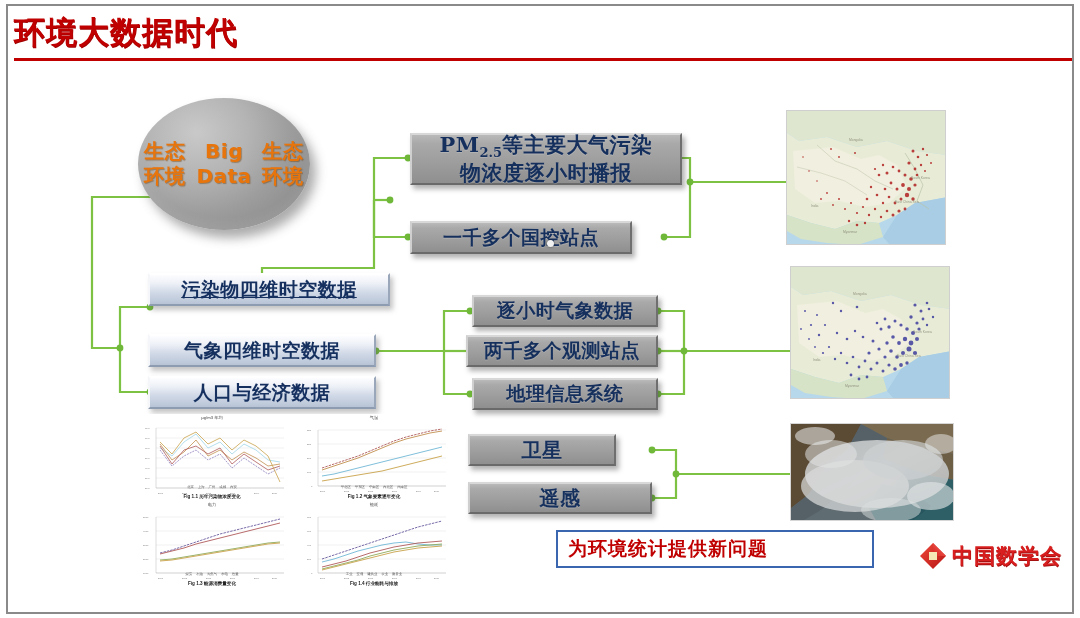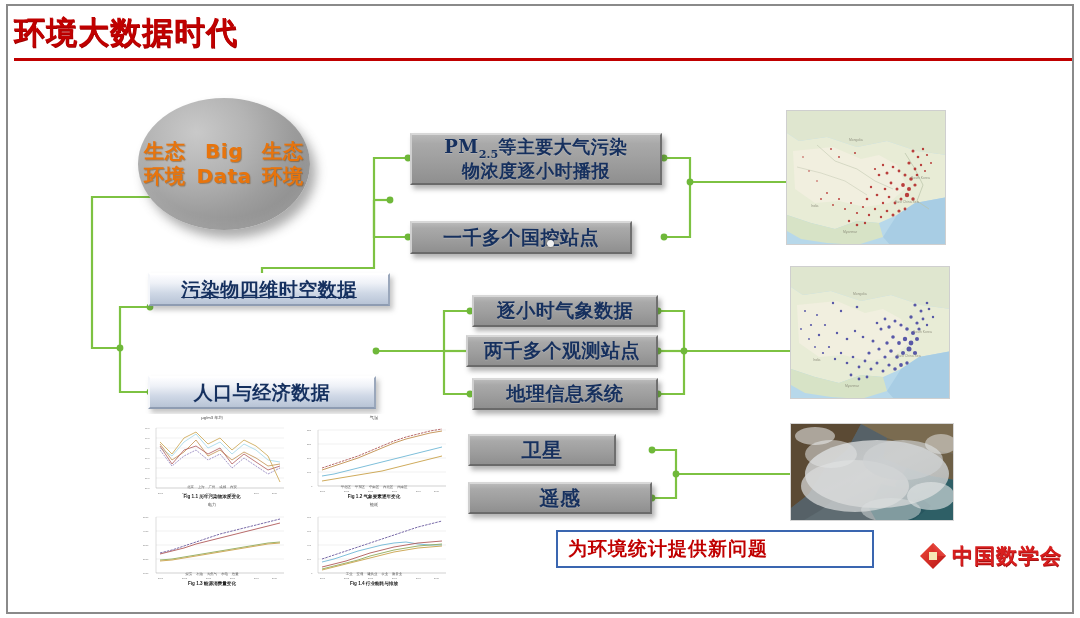--- a/index.html
+++ b/index.html
@@ -327,35 +327,38 @@
       <circle cx="676" cy="474" r="3.4"></circle>
     </g>
   </svg>
 
   <div class="ellipse">
     <div class="line">生态环境</div>
     <div class="line latin">Big Data</div>
     <div class="line">生态环境</div>
   </div>
 
-  <div class="node gray" style="left:410px; top:133px; width:252px; height:52px; font-size:18px; flex-direction:column;">
+  <div class="node gray" style="left:410px; top:133px; width:272px; height:52px; font-size:21px; flex-direction:column;">
     <div>
       <span>PM</span><span class="sub">2.5</span><span>等主要大气污染</span>
     </div>
     <div>物浓度逐小时播报</div>
   </div>
 
   <div class="node gray" style="left:410px; top:221px; width:222px; height:33px; font-size:19px;">
     <span>一千多个国控站点</span>
   </div>
 
   <div class="node light" style="left:148px; top:273px; width:242px; height:33px; font-size:19px;text-decoration:underline;">
     <span>污染物四维时空数据</span>
   </div>
 
+  <div class="node light" style="left:148px; top:334px; width:228px; height:33px; font-size:19px;">
+    <span>气象四维时空数据</span>
+  </div>
 
   <div class="node light" style="left:148px; top:376px; width:228px; height:33px; font-size:19px;">
     <span>人口与经济数据</span>
   </div>
 
   <div class="node gray" style="left:472px; top:295px; width:186px; height:32px; font-size:19px;">
     <span>逐小时气象数据</span>
   </div>
 
   <div class="node gray" style="left:466px; top:335px; width:192px; height:32px; font-size:19px;">

